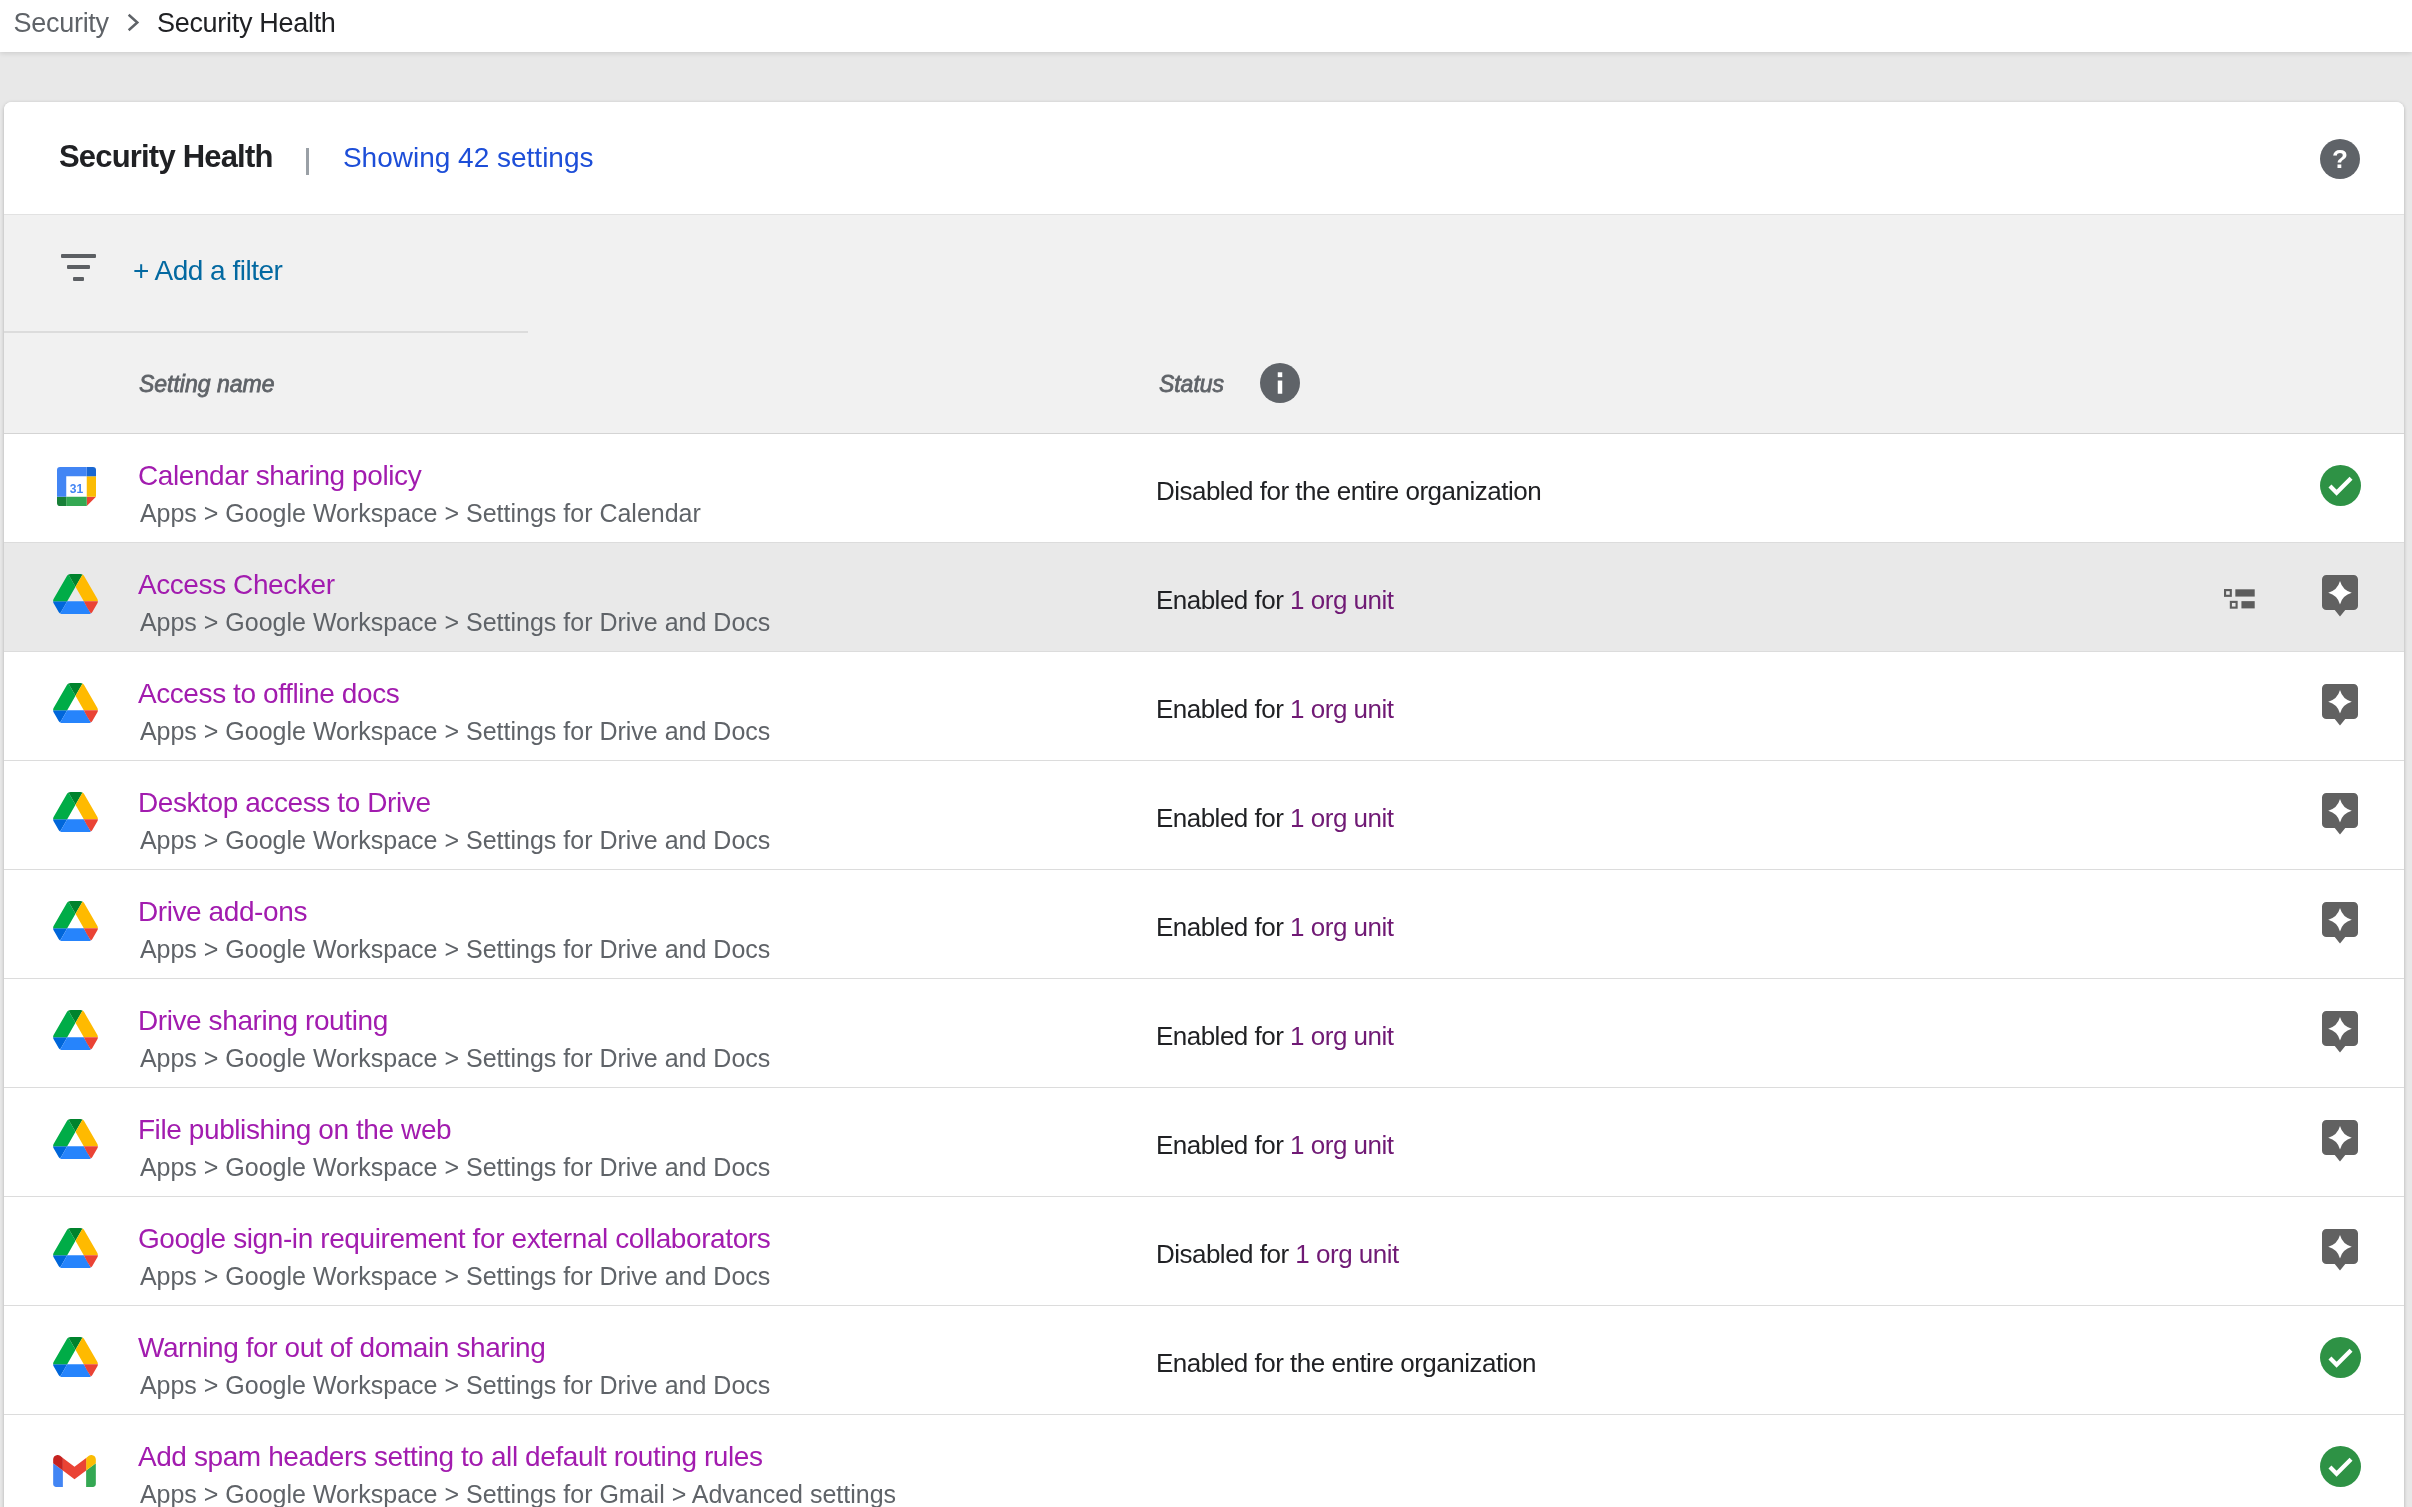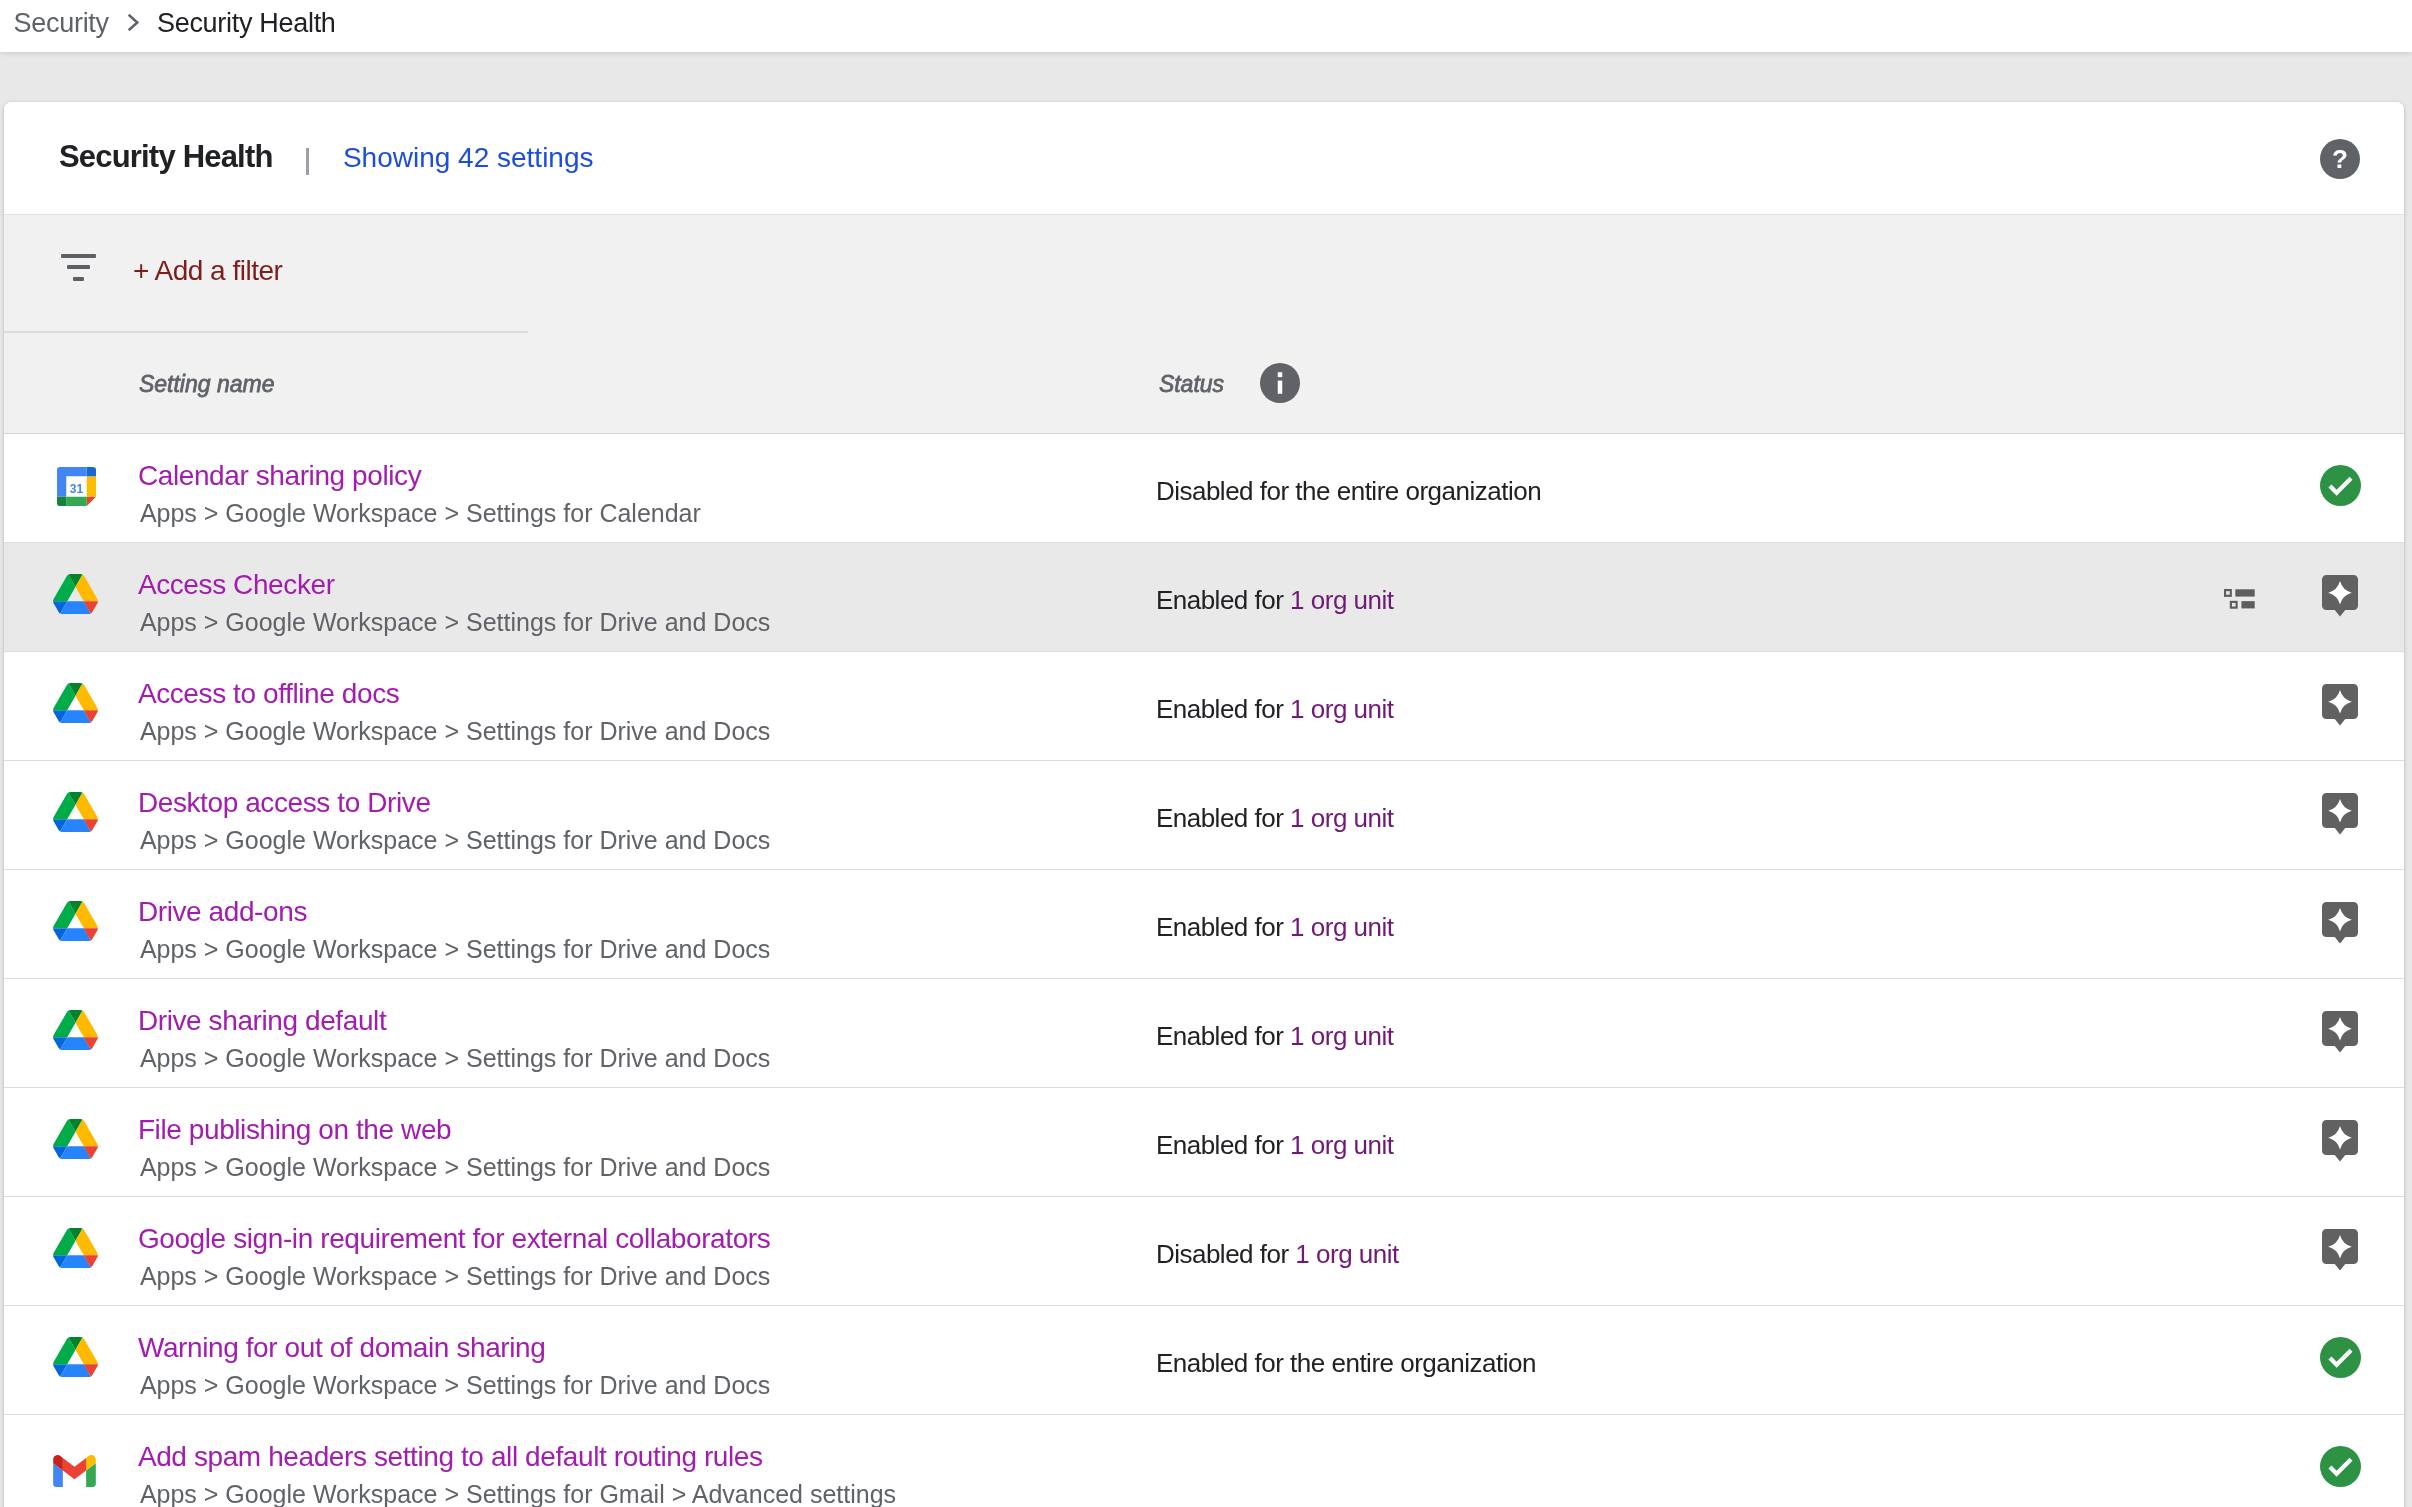--- a/index.html
+++ b/index.html
@@ -12,21 +12,21 @@
   .card { position:absolute; left:3.9px; top:102px; width:2400px; height:1417px; background:#fff;
           border-radius:7.8px 7.8px 0 0; box-shadow:0 1px 3.9px rgba(0,0,0,0.25); }
   .cardhead { position:absolute; left:0; top:0; width:100%; height:113px; background:#fff; border-radius:7.8px 7.8px 0 0; border-bottom:1.9px solid #e2e2e2; }
   .ctitle { position:absolute; left:55px; top:37px; font-size:31px; font-weight:700; letter-spacing:-0.8px; color:#202124; }
   .pipe { position:absolute; left:302px; top:46px; width:2.9px; height:27px; background:#9aa0a6; }
   .showing { position:absolute; left:339px; top:40px; font-size:28px; color:#1d4ed8; }
   .helpicon { position:absolute; left:2316px; top:37px; width:40px; height:40px; border-radius:50%;
               background:#5f6368; color:#fff; text-align:center; font-size:26px; font-weight:700; line-height:40px; }
   .filterband { position:absolute; left:0; top:113px; width:100%; height:118px; background:#f1f1f1; }
   .fbar { position:absolute; background:#5c5f63; height:3.9px; border-radius:1px; }
-  .addfilter { position:absolute; left:129px; top:40px; font-size:28px; letter-spacing:-0.5px; color:#7f1d1d; }
+  .addfilter { position:absolute; left:129px; top:40px; font-size:28px; letter-spacing:-0.5px; color:#0369a1; }
   .pdivider { position:absolute; left:0; top:229px; width:524px; height:1.9px; background:#dcdcdc; }
   .theadband { position:absolute; left:0; top:231px; width:100%; height:101px; background:#f1f1f1;
                border-bottom:1.9px solid #d4d4d4;font-style:italic; }
   .thname { position:absolute; left:135px; top:38px; font-size:23px; font-weight:400; -webkit-text-stroke:0.8px #5f6368; letter-spacing:0px; color:#5f6368; }
   .thstatus { position:absolute; left:1155px; top:38px; font-size:23px; font-weight:400; -webkit-text-stroke:0.8px #5f6368; letter-spacing:0px; color:#5f6368; }
   .rows { position:absolute; left:0; top:332px; width:100%; }
   .row { position:relative; width:100%; height:109px; border-bottom:1.9px solid #dcdcdc; background:#fff; }
   .row.hl { background:#e9e9e9; }
   .row:last-child { border-bottom:none; height:96px; overflow:hidden; }
   .ricon { position:absolute; }
@@ -170,21 +170,21 @@
   </div>
       <div class="row">
         <svg class="ricon" style="left:49px;top:31px" width="45" height="40" viewBox="0 0 87.3 78">
  <path fill="#0066da" d="m6.6 66.85 3.85 6.65c.8 1.4 1.95 2.5 3.3 3.3l13.75-23.8h-27.5c0 1.55.4 3.1 1.2 4.5z"></path>
  <path fill="#00ac47" d="m43.65 25-13.75-23.8c-1.35.8-2.5 1.9-3.3 3.3l-25.4 44a9.06 9.06 0 0 0-1.2 4.5h27.5z"></path>
  <path fill="#00832d" d="m43.65 25 13.75-23.8c-1.35-.8-2.9-1.2-4.5-1.2h-18.5c-1.6 0-3.15.45-4.5 1.2z"></path>
  <path fill="#2684fc" d="m59.8 53h-32.3l-13.75 23.8c1.35.8 2.9 1.2 4.5 1.2h50.8c1.6 0 3.15-.45 4.5-1.2z"></path>
  <path fill="#ffba00" d="m73.4 26.5-12.7-22c-.8-1.4-1.95-2.5-3.3-3.3l-13.75 23.8 16.15 28h27.45c0-1.55-.4-3.1-1.2-4.5z"></path>
  <path fill="#ea4335" d="m73.55 76.8c1.35-.8 2.5-1.9 3.3-3.3l1.6-2.75 7.65-13.25c.8-1.4 1.2-2.95 1.2-4.5h-27.5l5.85 11.5z"></path>
 </svg>
-   <span class="rtitle">Drive sharing default</span>
+   <span class="rtitle">Drive sharing routing</span>
    <span class="rcrumb">Apps &gt; Google Workspace &gt; Settings for Drive and Docs</span>
    <span class="rstatus">Enabled for <a>1 org unit</a></span>
    <svg class="rshield" width="36" height="42" viewBox="0 0 37 43">
  <path fill="#616161" d="M4.5 0h28a4.5 4.5 0 0 1 4.5 4.5v27a4.5 4.5 0 0 1-4.5 4.5h-8.6l-5.4 6.5-5.4-6.5H4.5A4.5 4.5 0 0 1 0 31.5v-27A4.5 4.5 0 0 1 4.5 0z"></path>
  <path fill="#fff" d="M18.5 6.2 Q21.1 15.7 30.6 18.2 Q21.1 20.7 18.5 30.2 Q15.9 20.7 6.4 18.2 Q15.9 15.7 18.5 6.2 Z"></path>
 </svg>
   </div>
       <div class="row">
         <svg class="ricon" style="left:49px;top:31px" width="45" height="40" viewBox="0 0 87.3 78">
  <path fill="#0066da" d="m6.6 66.85 3.85 6.65c.8 1.4 1.95 2.5 3.3 3.3l13.75-23.8h-27.5c0 1.55.4 3.1 1.2 4.5z"></path>

